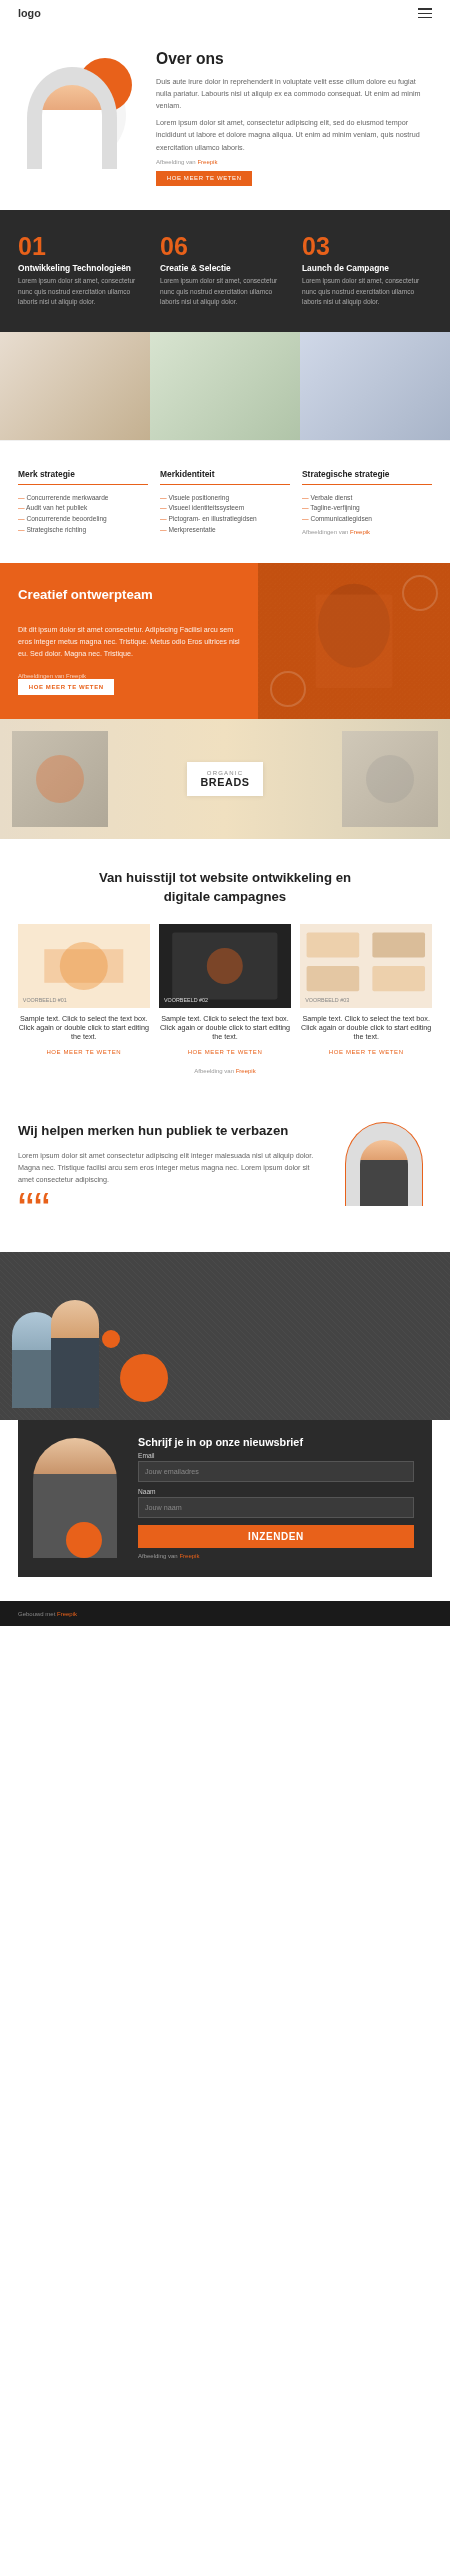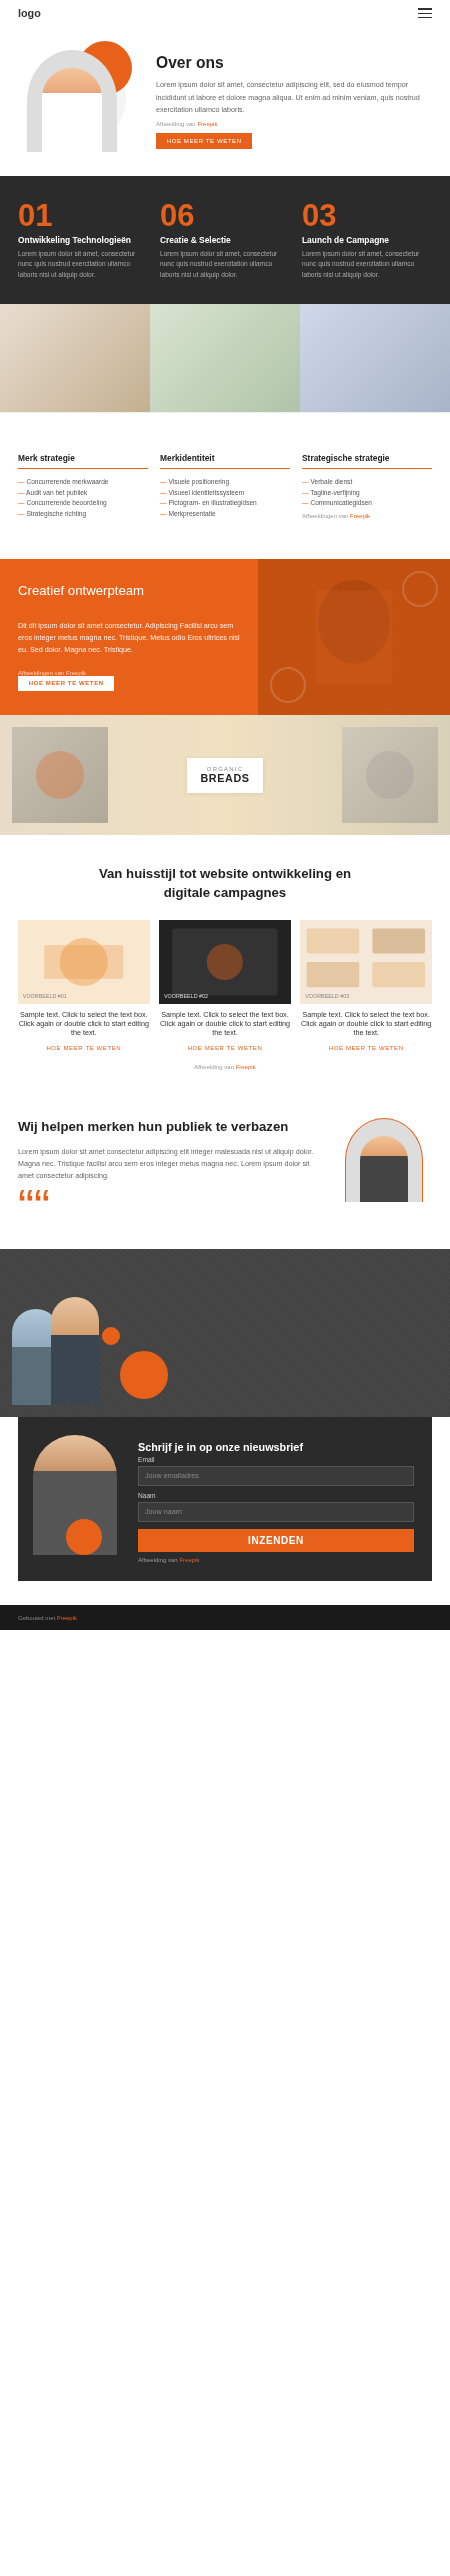--- a/index.html
+++ b/index.html
@@ -47,60 +47,60 @@
       display: inline-block; background: #e8611a; color: #fff;
       font-size: 6px; padding: 4.8px 10.8px; text-transform: uppercase;
       letter-spacing: 0.6px; cursor: pointer; border: none; margin-top: 6px;
     }
 
     
     .section-steps {
       background: #2b2b2b; padding: 24px 18px; display: flex; gap: 12px;
     }
     .step { flex: 1; }
-    .step-number { font-size: 31px; font-weight: bold; color: #e8611a; line-height: 1; }
+    .step-number { font-size: 25px; font-weight: bold; color: #e8611a; line-height: 1; }
     .step-title { font-size: 8.4px; font-weight: bold; color: #fff; margin: 3.6px 0; }
     .step-text { font-size: 6.6px; color: #aaa; line-height: 1.6; }
 
     
     .section-photo-strip {
       width: 100%; height: 108px; background: #f0f0f0;
       display: flex; overflow: hidden;
     }
     .photo-strip-img {
       flex: 1; background: #ccc;
       background-image: repeating-linear-gradient(45deg, #bbb 0, #bbb 0.6px, transparent 0, transparent 50%);
       background-size: 4.8px 4.8px;
     }
     .photo-strip-img:nth-child(2) { background-color: #e8e8e8; }
     .photo-strip-img:nth-child(3) { background-color: #d5d5d5; }
 
     
     .section-three-col {
-      display: flex; padding: 40px 18px; gap: 12px; background: #fff;
+      display: flex; padding: 28px 18px; gap: 12px; background: #fff;
       border-top: 0.6px solid #f0f0f0;
     }
     .col-card { flex: 1; }
     .col-card h3 { font-size: 8.4px; font-weight: bold; color: #222; margin-bottom: 7.2px; border-bottom: 1.2px solid #e8611a; padding-bottom: 4.8px; }
     .col-card ul { list-style: none; padding: 0; }
     .col-card ul li { font-size: 6.6px; color: #555; padding: 1.8px 0; }
     .col-card ul li::before { content: "— "; color: #e8611a; }
     .col-credit { font-size: 6px; color: #999; margin-top: 4.8px; }
     .col-credit a { color: #e8611a; text-decoration: none; }
 
     
     .section-creative {
       background: #e8611a; display: flex; align-items: stretch;
       min-height: 156px; margin: 0;
     }
     .creative-text {
       flex: 1; padding: 24px 18px; color: #fff;
       display: flex; flex-direction: column; justify-content: center;
     }
-    .creative-text h2 { font-size: 13.2px; font-weight: normal; margin-bottom: 22px; }
+    .creative-text h2 { font-size: 13.2px; font-weight: bold; margin-bottom: 22px; }
     .creative-text p { font-size: 7.2px; line-height: 1.7; margin-bottom: 9.6px; opacity: 0.9; }
     .creative-credit { font-size: 6px; opacity: 0.7; margin-top: 3.6px; }
     .creative-credit a { color: #fff; text-decoration: underline; }
     .btn-white {
       display: inline-block; background: #fff; color: #e8611a;
       font-size: 6px; padding: 4.8px 10.8px; text-transform: uppercase;
       letter-spacing: 0.6px; cursor: pointer; border: none; font-weight: bold;
       align-self: flex-start;
     }
     .creative-image {
@@ -202,21 +202,21 @@
     .team-small-circle {
       width: 18px; height: 18px; background: #e8611a;
       border-radius: 50%; position: absolute; bottom: 72px; left: 102px;
     }
 
     
     .section-newsletter {
       background: #fff; padding: 0 18px 24px; position: relative;
     }
     .newsletter-card {
-      background: #2b2b2b; padding: 24px 18px 18px 120px;
+      background: #2b2b2b; padding: 16px 18px 18px 120px;
       position: relative; min-height: 132px;
     }
     .newsletter-card h3 { font-size: 10.8px; color: #fff; font-weight: bold; margin-bottom: 3.6px; }
     .form-group { margin-bottom: 6px; }
     .form-label { font-size: 6.6px; color: #ccc; display: block; margin-bottom: 2.4px; }
     .form-input {
       width: 100%; padding: 4.8px 6px; background: #3a3a3a;
       border: 0.6px solid #555; color: #fff; font-size: 7.2px;
     }
     .form-input::placeholder { color: #888; }
@@ -265,20 +265,21 @@
 <section class="section-about">
   <div class="about-left">
     <div class="about-circle-bg"></div>
     <div class="about-orange-circle"></div>
     <div class="about-avatar">
       <div class="about-avatar-figure"></div>
     </div>
   </div>
   <div class="about-right">
     <h2>Over ons</h2>
+    <p>Duis aute irure dolor in reprehenderit in voluptate velit esse cillum dolore eu fugiat nulla pariatur. Labouris nisi ut aliquip ex ea commodo consequat. Ut enim ad minim veniam.</p>
     <p>Lorem ipsum dolor sit amet, consectetur adipiscing elit, sed do eiusmod tempor incididunt ut labore et dolore magna aliqua. Ut enim ad minim veniam, quis nostrud exercitation ullamco laboris.</p>
     <div class="about-credit">
       <span>Afbeelding van</span>
       <a>Freepik</a>
     </div>
     <button class="btn-orange">HOE MEER TE WETEN</button>
   </div>
 </section>
 
 <section class="section-steps">

